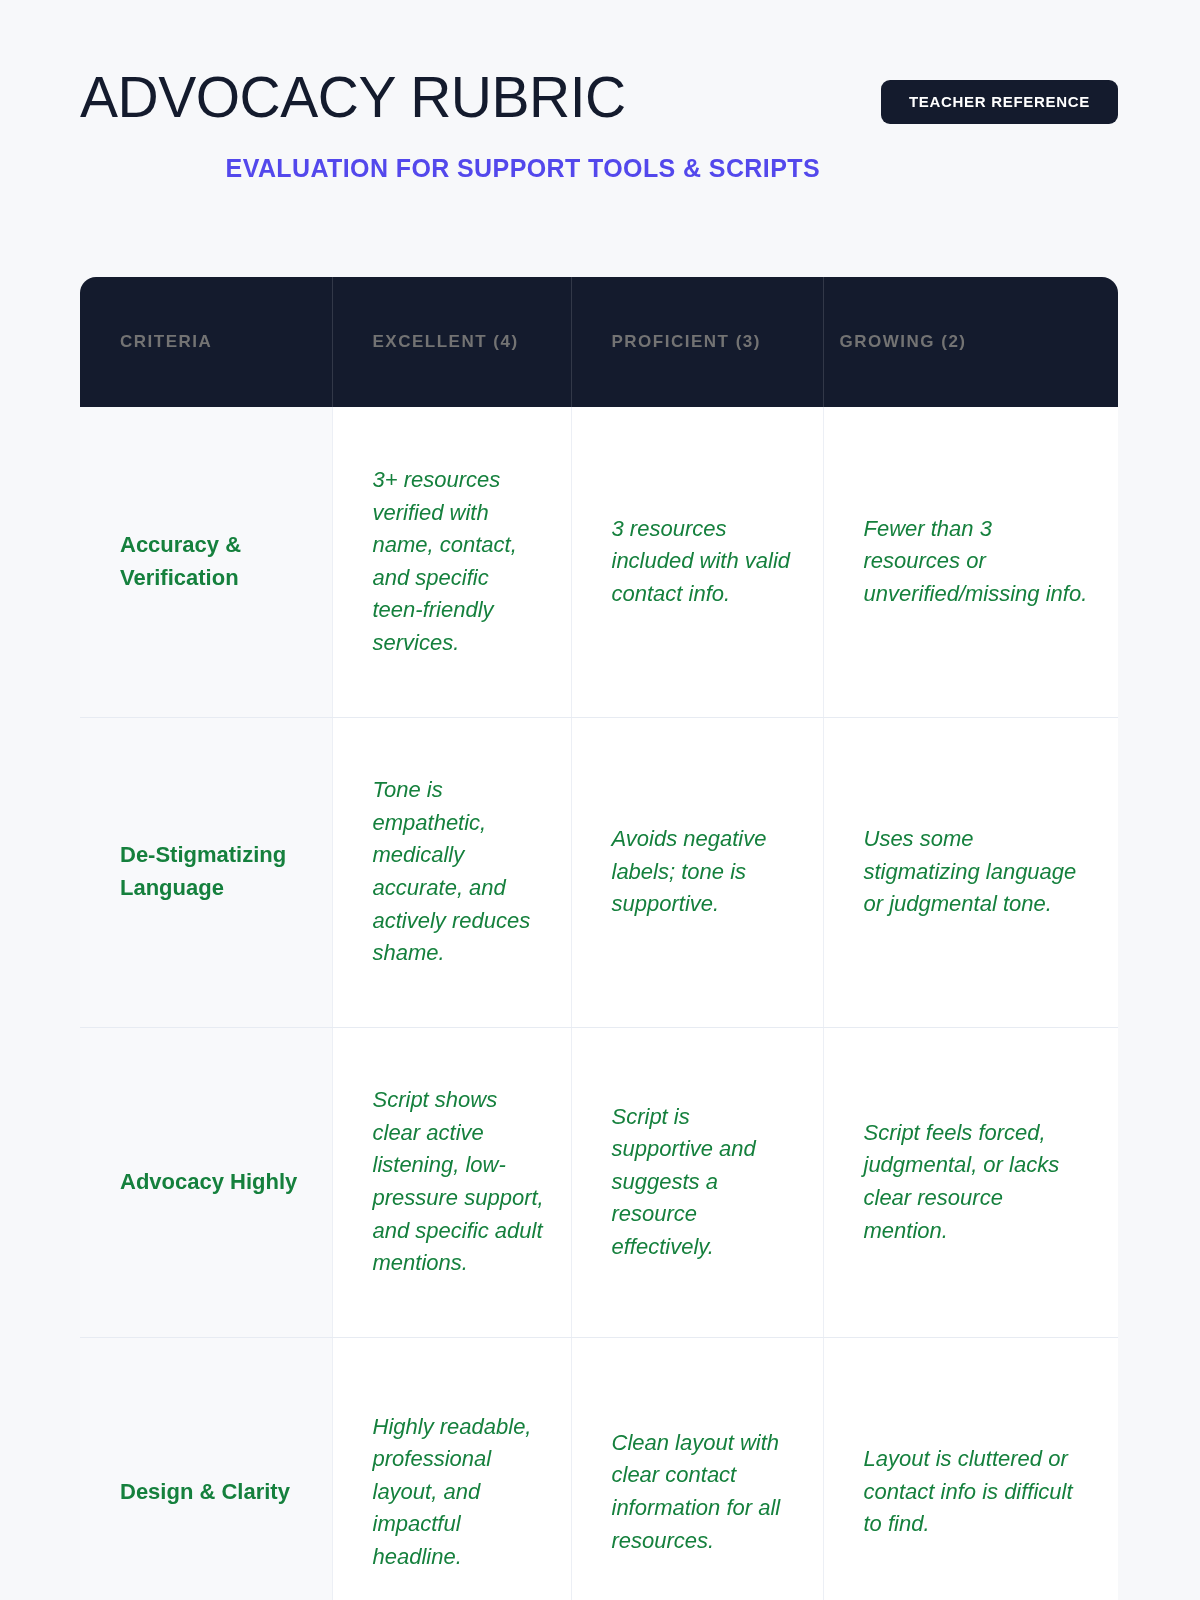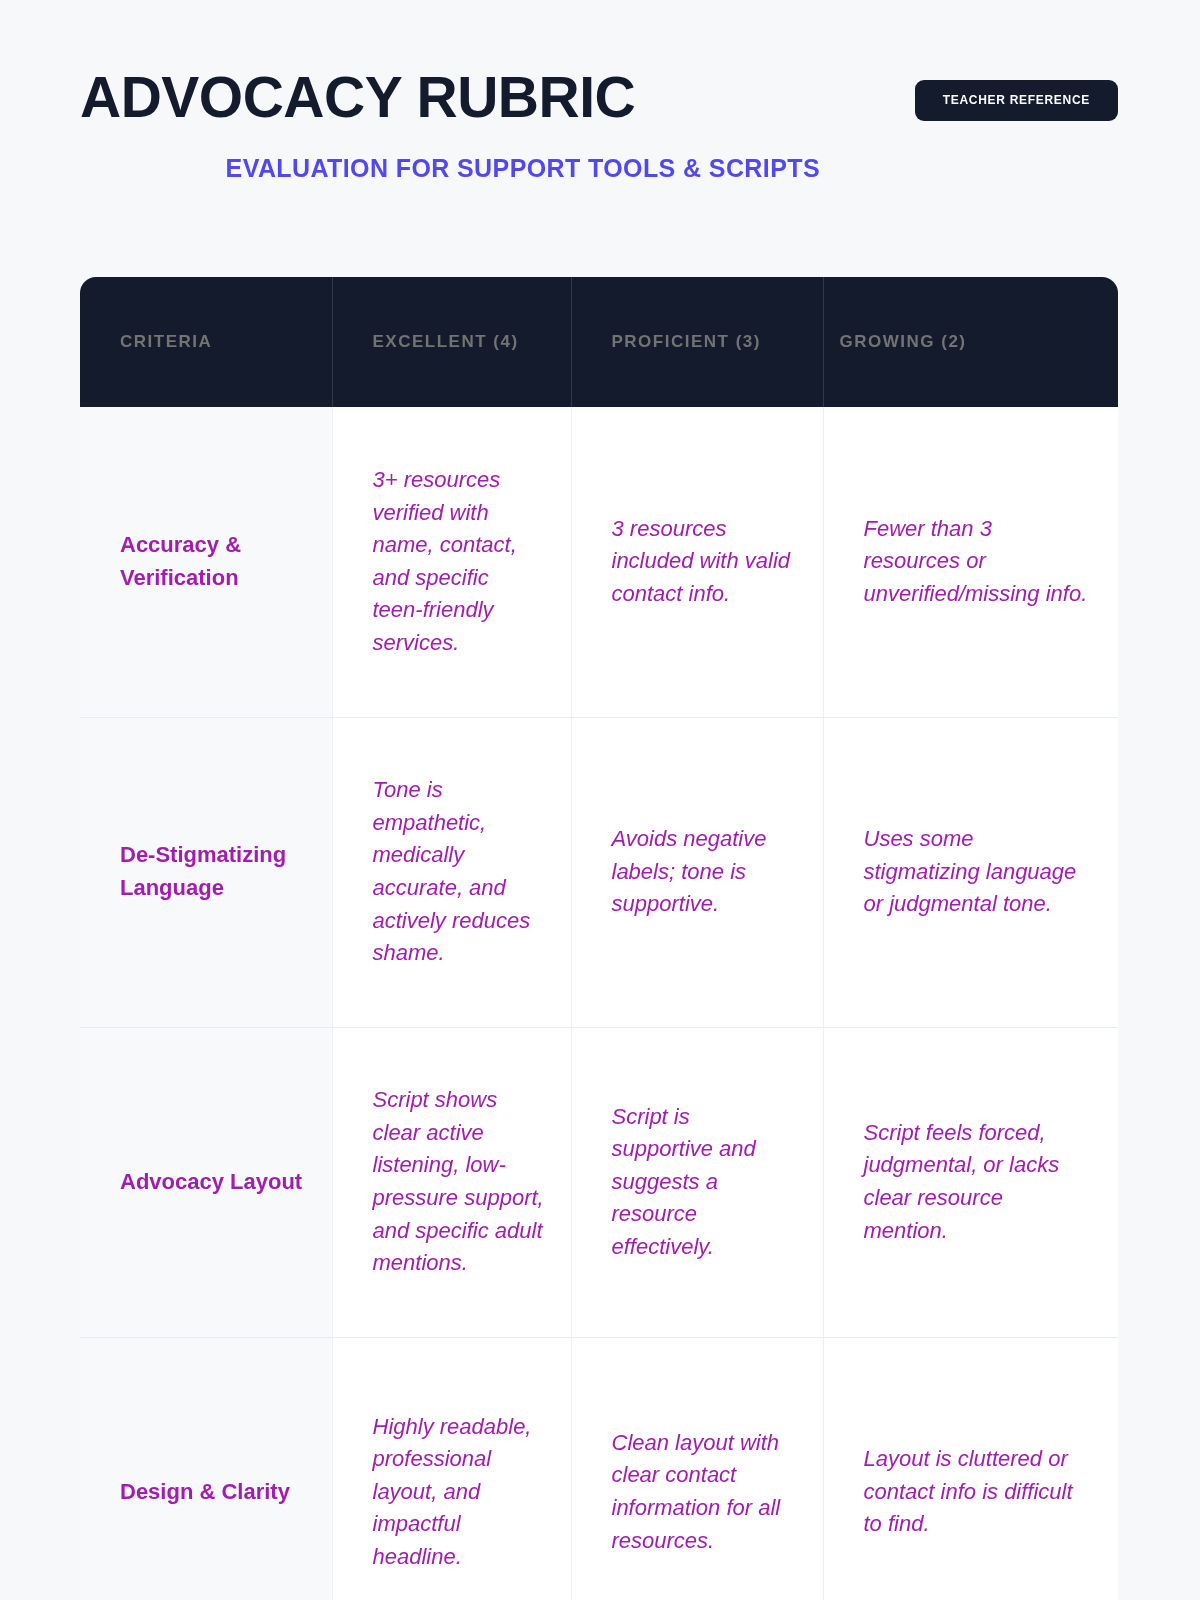--- a/index.html
+++ b/index.html
@@ -30,21 +30,21 @@
     padding: 68px 80px 0 80px;
     height: 275px;
   }
 
   .title-block {
     width: 740px;
   }
 
   .page-title {
     font-size: 57px;
-    font-weight: 700;
+    font-weight: 400;
     letter-spacing: -0.5px;
     color: #141b2d;
     line-height: 1.04;
     text-transform: uppercase;
     font-stretch: condensed;
     white-space: nowrap;
   }
 
   .page-subtitle {
     margin-top: 28px;
@@ -57,21 +57,21 @@
     white-space: nowrap;
     text-align: right;
   }
 
   .badge {
     position: absolute;
     top: 80px;
     right: 82px;
     background: #141b2d;
     color: #ffffff;
-    font-size: 12px;
+    font-size: 15px;
     font-weight: 700;
     letter-spacing: 0.7px;
     text-transform: uppercase;
     padding: 14px 28px 15px 28px;
     border-radius: 9px;
     white-space: nowrap;
     line-height: 1;
   }
 
   
@@ -115,21 +115,21 @@
   .col-excellent { width: 239px; }
   .col-proficient{ width: 252px; }
   .col-growing   { width: 295px; }
 
   .rubric-table tbody td {
     vertical-align: middle;
     border-right: 1px solid #eceff5;
     border-bottom: 1px solid #e7ebf2;
     font-size: 22px;
     line-height: 1.48;
-    color: #a21caf;
+    color: #15803d;
     padding: 26px 26px 26px 40px;
     background: #ffffff;
     height: 310px;
   }
 
   .rubric-table tbody td:last-child { border-right: none; }
 
   .cell-criteria {
     background: #f8f9fb !important;
     font-weight: 700;
@@ -187,21 +187,21 @@
         </tr>
 
         <tr>
           <td class="cell-criteria">De-Stigmatizing Language</td>
           <td class="cell-excellent">Tone is empathetic, medically accurate, and actively reduces shame.</td>
           <td class="cell-proficient">Avoids negative labels; tone is supportive.</td>
           <td class="cell-growing">Uses some stigmatizing language or judgmental tone.</td>
         </tr>
 
         <tr>
-          <td class="cell-criteria">Advocacy Layout</td>
+          <td class="cell-criteria">Advocacy Highly</td>
           <td class="cell-excellent">Script shows clear active listening, low-pressure support, and specific adult mentions.</td>
           <td class="cell-proficient">Script is supportive and suggests a resource effectively.</td>
           <td class="cell-growing">Script feels forced, judgmental, or lacks clear resource mention.</td>
         </tr>
 
         <tr>
           <td class="cell-criteria">Design &amp; Clarity</td>
           <td class="cell-excellent">Highly readable, professional layout, and impactful headline.</td>
           <td class="cell-proficient">Clean layout with clear contact information for all resources.</td>
           <td class="cell-growing">Layout is cluttered or contact info is difficult to find.</td>

